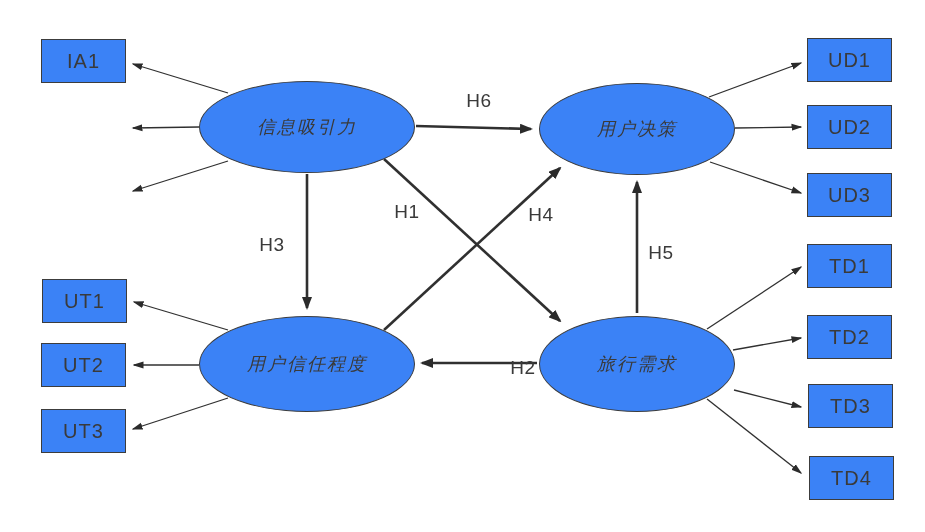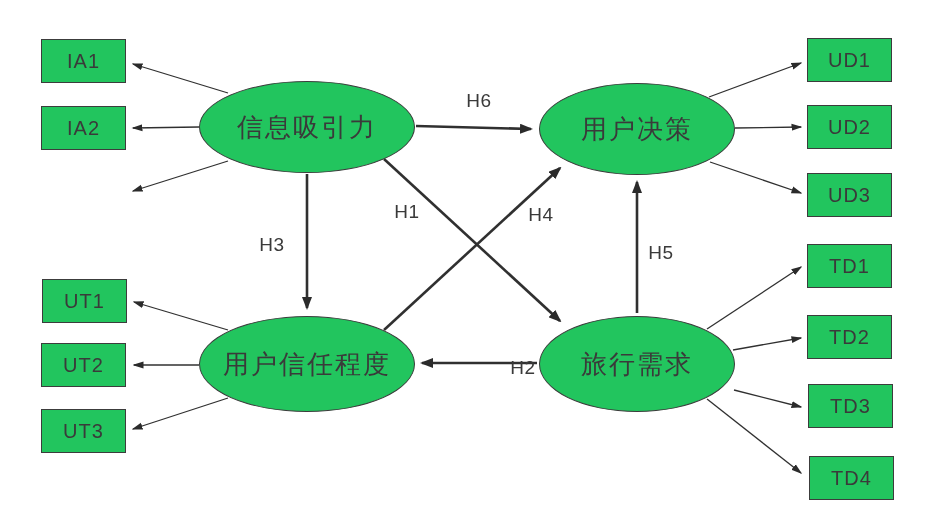--- a/index.html
+++ b/index.html
@@ -25,35 +25,36 @@
   }
   .edges line { stroke: #303030; }
   .edges line.bold { stroke-width: 2.6; }
   .edges line.thin { stroke-width: 1.3; }
 
   .node {
     position: absolute;
     display: flex;
     align-items: center;
     justify-content: center;
-    background: #22c55e;
+    background: #3b82f6;
     box-sizing: border-box;
   }
   .rect {
     border: 1.4px solid #3c3c3c;
     width: 85px;
     height: 44px;
     font-size: 20px;
     letter-spacing: 1px;
   }
   .ellipse {
     border: 1.4px solid #3c3c3c;
     border-radius: 50%;
-    font-size: 26px;
+    font-size: 18px;
     letter-spacing: 2px;
+    font-style: italic;
   }
   .hlabel {
     position: absolute;
     transform: translate(-50%, -50%);
     font-size: 19px;
     letter-spacing: 0.5px;
     white-space: nowrap;
   }
 </style>
 </head>
@@ -105,23 +106,20 @@
   <div class="node ellipse" style="left:199px; top:316px; width:216px; height:96px;">
     <span>用户信任程度</span>
   </div>
   <div class="node ellipse" style="left:539px; top:316px; width:196px; height:96px;">
     <span>旅行需求</span>
   </div>
 
   <div class="node rect" style="left:41px; top:39px;">
     <span>IA1</span>
   </div>
-  <div class="node rect" style="left:41px; top:106px;">
-    <span>IA2</span>
-  </div>
 
   <div class="node rect" style="left:807px; top:38px;align-items:center;">
     <span>UD1</span>
   </div>
   <div class="node rect" style="left:807px; top:105px;">
     <span>UD2</span>
   </div>
   <div class="node rect" style="left:807px; top:173px;">
     <span>UD3</span>
   </div>

